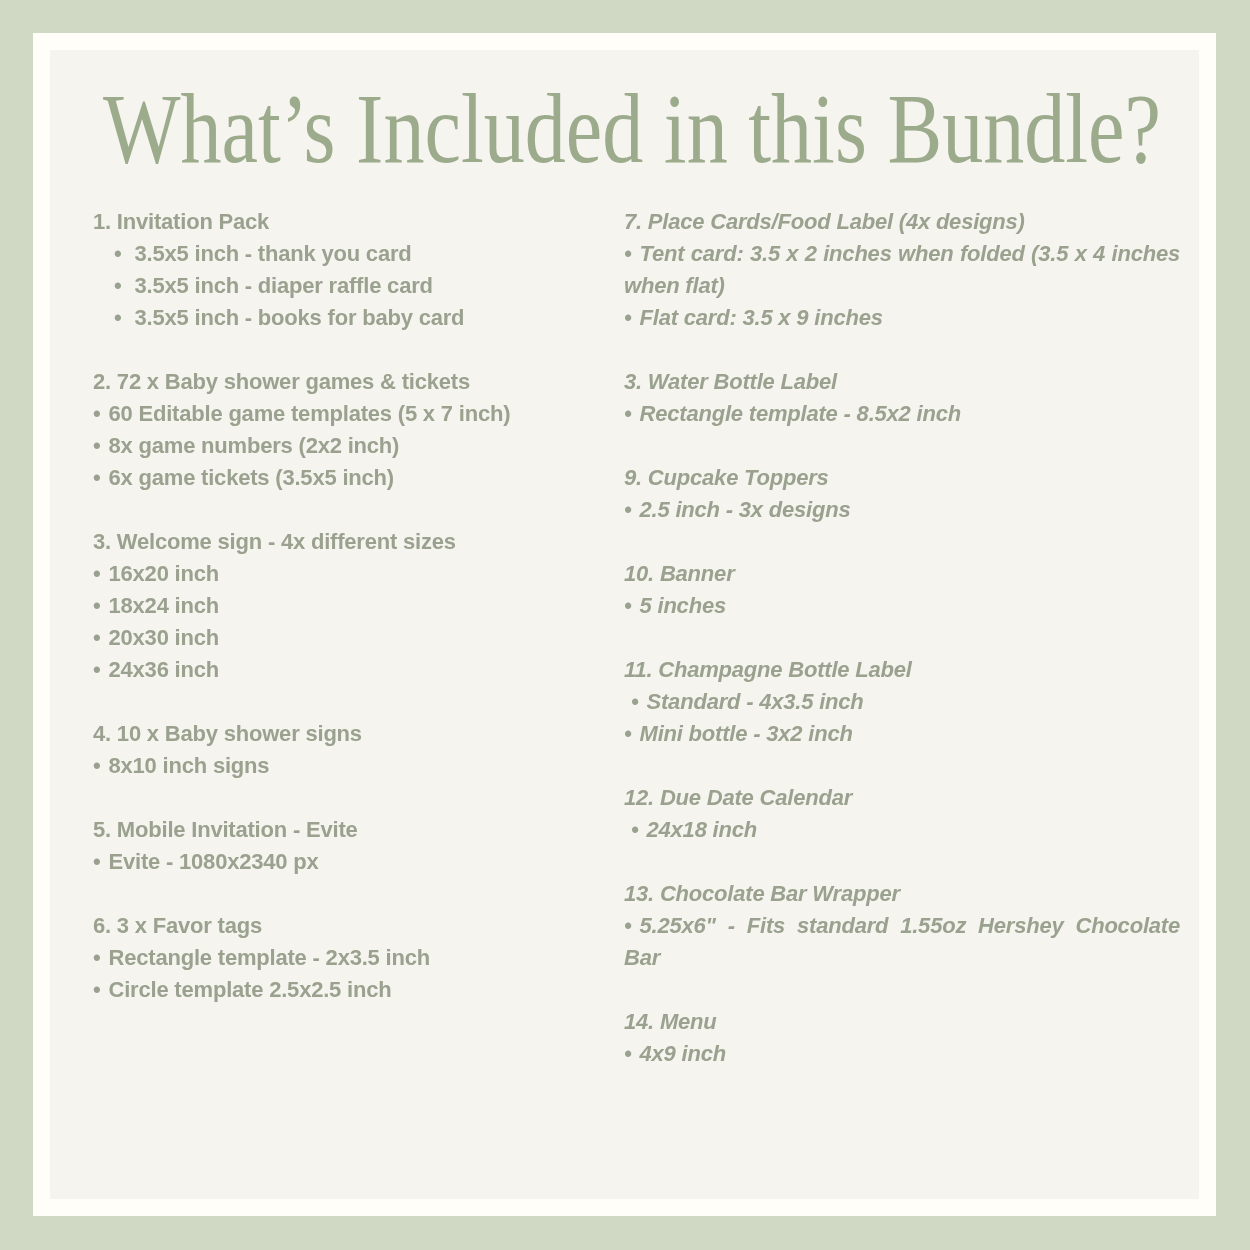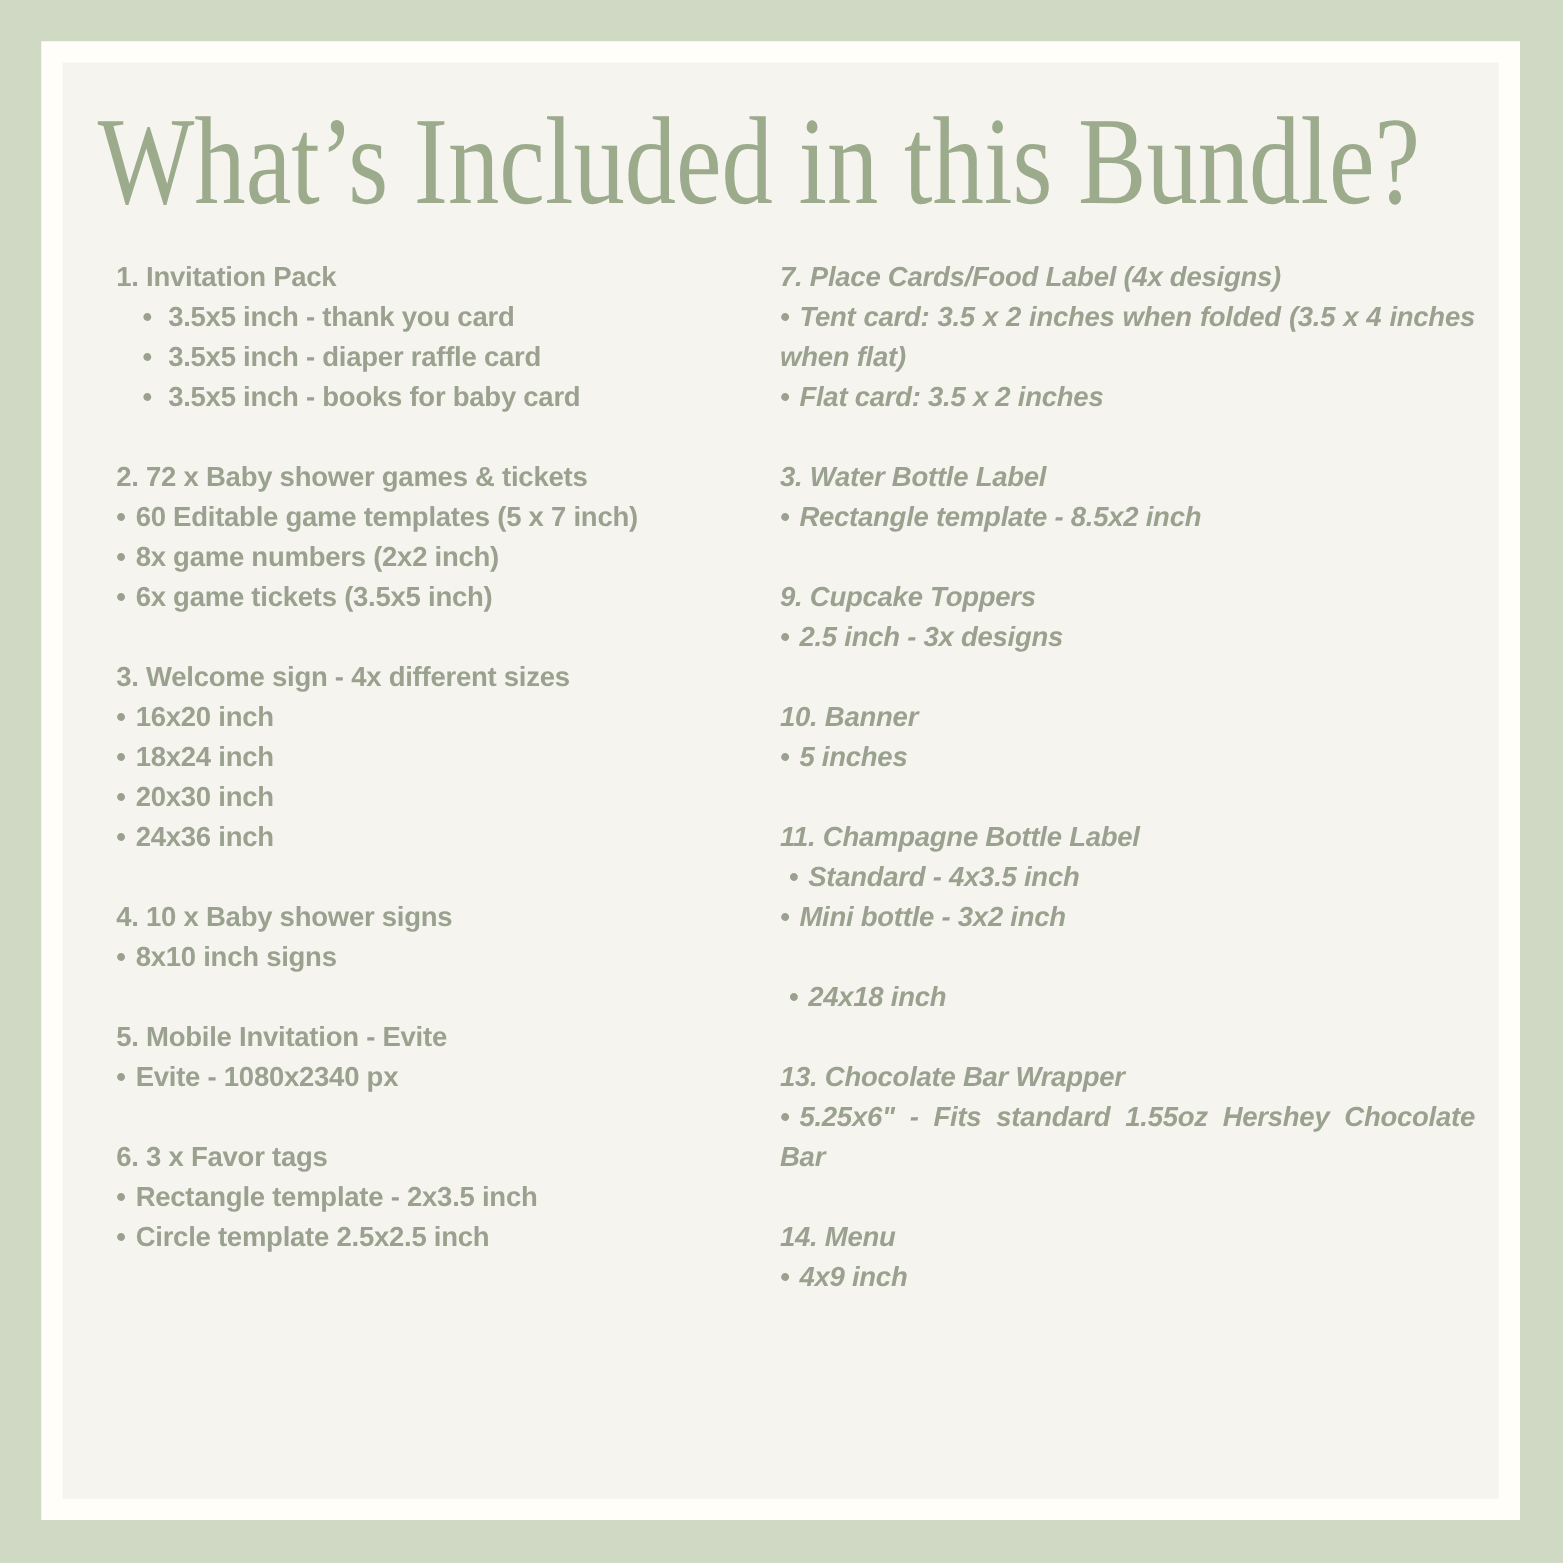--- a/index.html
+++ b/index.html
@@ -15,21 +15,21 @@
     left: 33px; top: 33px; right: 34px; bottom: 34px;
     background: var(--frame-white, #fffef9);
   }
   .panel {
     position: absolute;
     left: 17px; top: 17px; right: 17px; bottom: 17px;
     background: var(--panel-cream, #f5f4ef);
   }
   .title-wrap {
     position: absolute;
-    left: 28px; top: 34px;
+    left: 53px; top: 34px;
     width: 1064px; height: 112px;
   }
   .title-svg text {
     font-family: "Liberation Serif", serif;
     fill: var(--title-green, #9dab8d);
   }
   .columns {
     position: absolute;
     left: 43px; top: 156px;
     display: flex;
@@ -95,40 +95,41 @@
           <div class="section">
             <div class="sec-header">6. 3 x Favor tags</div>
             <div class="item"><span class="bullet">•</span><span class="item-text">Rectangle template - 2x3.5 inch</span></div>
             <div class="item"><span class="bullet">•</span><span class="item-text">Circle template 2.5x2.5 inch</span></div>
           </div>
         </div>
       <div class="col col-right" id="col-right">
           <div class="section">
             <div class="sec-header">7. Place Cards/Food Label (4x designs)</div>
             <div class="item justify"><span class="bullet">•</span><span class="item-text">Tent card: 3.5 x 2 inches when folded (3.5 x 4 inches when flat)</span></div>
-            <div class="item"><span class="bullet">•</span><span class="item-text">Flat card: 3.5 x 2 inches</span></div>
+            <div class="item"><span class="bullet">•</span><span class="item-text">Flat card: 3.5 x 9 inches</span></div>
           </div>
           <div class="section">
             <div class="sec-header">3. Water Bottle Label</div>
             <div class="item"><span class="bullet">•</span><span class="item-text">Rectangle template - 8.5x2 inch</span></div>
           </div>
           <div class="section">
             <div class="sec-header">9. Cupcake Toppers</div>
             <div class="item"><span class="bullet">•</span><span class="item-text">2.5 inch - 3x designs</span></div>
           </div>
           <div class="section">
             <div class="sec-header">10. Banner</div>
             <div class="item"><span class="bullet">•</span><span class="item-text">5 inches</span></div>
           </div>
           <div class="section">
             <div class="sec-header">11. Champagne Bottle Label</div>
             <div class="item pad"><span class="bullet">•</span><span class="item-text">Standard - 4x3.5 inch</span></div>
             <div class="item"><span class="bullet">•</span><span class="item-text">Mini bottle - 3x2 inch</span></div>
           </div>
           <div class="section">
+            <div class="sec-header">12. Due Date Calendar</div>
             <div class="item pad"><span class="bullet">•</span><span class="item-text">24x18 inch</span></div>
           </div>
           <div class="section">
             <div class="sec-header">13. Chocolate Bar Wrapper</div>
             <div class="item justify"><span class="bullet">•</span><span class="item-text">5.25x6" - Fits standard 1.55oz Hershey Chocolate Bar</span></div>
           </div>
           <div class="section">
             <div class="sec-header">14. Menu</div>
             <div class="item"><span class="bullet">•</span><span class="item-text">4x9 inch</span></div>
           </div>

